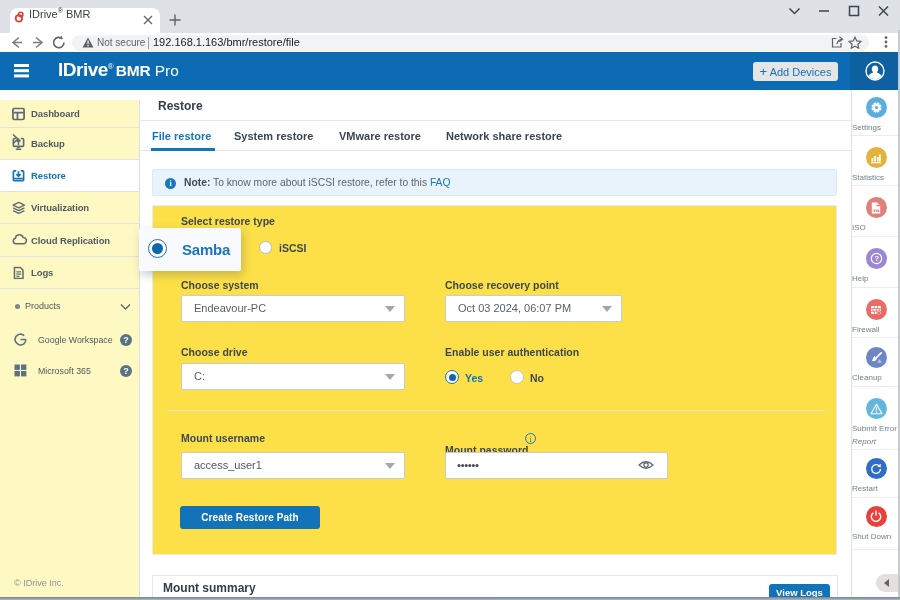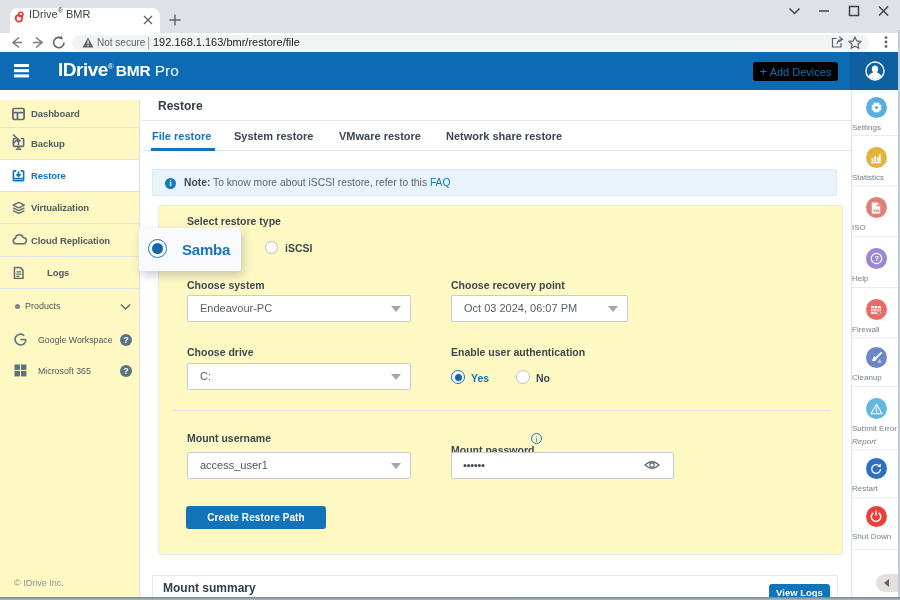--- a/index.html
+++ b/index.html
@@ -29,21 +29,21 @@
 
 #content { left:141px; top:90px; width:710px; height:507px; background:#fff; }
 #ctitle { left:17px; top:9px; font-size:12px; font-weight:bold; color:#333e48; }
 #chead { left:0; top:0; width:710px; height:31px; border-bottom:1px solid #e2e6e9; }
 #ctabs { left:0; top:31px; width:710px; height:30px; border-bottom:1px solid #e2e6e9; }
 .ctab { position:absolute; top:40px; font-size:11px; font-weight:bold; color:#3a4654; }
 #tab-active { color:#1376bd; }
 #tab-underline { left:10px; top:58px; width:64px; height:3px; background:#1376bd; }
 
 #notebox { left:11px; top:79px; width:685px; height:27px; background:#e8f3fb; border:1px solid #d9eaf6; border-radius:2px; font-size:10.3px; color:#5b656d; }
-#panel { left:17px; top:115px; width:685px; height:350px; background:#fef9c3; border:1px solid #e3eaf0; border-radius:2px; }
+#panel { left:11px; top:115px; width:685px; height:350px; background:#fde047; border:1px solid #e3eaf0; border-radius:2px; }
 
 .flabel { position:absolute; font-size:10.5px; font-weight:bold; color:#3d4854; }
 .field { position:absolute; width:224px; height:27px; background:#fff; border:1px solid #c6ccd2; border-radius:2px; font-size:11px; color:#565f68; line-height:25px; padding-left:12px; }
 .caret { position:absolute; right:9px; top:10px; width:0; height:0; border-left:5.5px solid transparent; border-right:5.5px solid transparent; border-top:6.5px solid #a0a7ad; }
 
 #samba-pop { left:-2px; top:138px; width:102px; height:43px; background:#f8fafd; border-radius:2px; box-shadow:2px 4px 10px rgba(60,70,90,.28); z-index:5; }
 #btn-create { left:27px; top:300px; width:140px; height:23px; background:#1273b8; border-radius:3px; color:#fff; font-size:10px; font-weight:bold; text-align:center; line-height:23px; letter-spacing:0.1px; }
 
 #mountsummary { left:11px; top:485px; width:686px; height:22px; background:#fff; border:1px solid #e4e8eb; border-bottom:none; }
 #btn-viewlogs { left:616px; top:8px; width:61px; height:17px; background:#1273b8; border-radius:3px 3px 0 0; color:#fff; font-size:9.5px; font-weight:bold; text-align:center; line-height:17px; }
@@ -117,21 +117,21 @@
   </svg>
 <svg class="abs" style="left:884px; top:36px;" width="4" height="12" viewBox="0 0 4 12">
     <circle cx="2" cy="1.6" r="1.4" fill="#5f6368"></circle>
     <circle cx="2" cy="6" r="1.4" fill="#5f6368"></circle>
     <circle cx="2" cy="10.4" r="1.4" fill="#5f6368"></circle>
   </svg>
 
 <div class="abs" id="appheader"></div>
 <div class="abs" style="left:14px; top:64px; width:15px; height:2.6px; background:#fff; box-shadow:0 5.2px 0 #fff, 0 10.4px 0 #fff;"></div>
 <div class="abs" style="left:38px; top:59px; color:#fff; font-size:19px; font-weight:bold; letter-spacing:-0.5px;margin-left:20px;">IDrive<sup style="font-size:8px; font-weight:normal; letter-spacing:0;">®</sup><span style="font-size:15.5px; letter-spacing:-0.2px; margin-left:2px;">BMR</span><span style="font-size:15.5px; font-weight:normal; letter-spacing:0;"> Pro</span></div>
-<div class="abs" style="left:753px; top:62px; width:85px; height:19px; background:#000000; border-radius:3px; text-align:center; line-height:19px; font-size:11px; color:#1273b8;"><span style="font-size:13px;">+</span> Add Devices</div>
+<div class="abs" style="left:753px; top:62px; width:85px; height:19px; background:#e5e5e5; border-radius:3px; text-align:center; line-height:19px; font-size:11px; color:#1273b8;"><span style="font-size:13px;">+</span> Add Devices</div>
 <div class="abs" id="userbox"></div>
 <svg class="abs" style="left:865px; top:61px;" width="20" height="20" viewBox="0 0 20 20">
     <defs>
       <clipPath id="ucl">
         <circle cx="10" cy="10" r="8.2"></circle>
       </clipPath>
     </defs>
     <circle cx="10" cy="10" r="9" stroke="#fff" stroke-width="1.4" fill="none"></circle>
     <g clip-path="url(#ucl)">
       <path d="M10 4.6 c2 0 3.2 1.4 3.2 3.3 c0 1.2-0.5 2.4-1.2 3.2 l0.2 0.6 c2.3 0.7 4 1.9 4.3 3.5 l0.2 3 H3.3 l0.2-3 c0.3-1.6 2-2.8 4.3-3.5 l0.2-0.6 c-0.7-0.8-1.2-2-1.2-3.2 c0-1.9 1.2-3.3 3.2-3.3 Z" fill="#fff"></path>
@@ -173,21 +173,21 @@
         <path d="M1.2 7.4 L7.5 10.4 L13.8 7.4 M1.2 10.4 L7.5 13.4 L13.8 10.4" stroke="#5f6b74" stroke-width="1.5" fill="none" stroke-linejoin="round"></path>
       </svg>
     <span class="txt">Virtualization</span>
   </div>
   <div class="lsb-item" style="top:124px; height:33px;">
     <svg width="14.5" height="13" viewBox="0 0 16 14">
         <path d="M4.2 11.2 a3.1 3.1 0 0 1 -0.4-6.1 a4.3 4.3 0 0 1 8.4-0.9 a3 3 0 0 1 0.4 7 Z" stroke="#5f6b74" stroke-width="1.7" fill="none" stroke-linejoin="round"></path>
       </svg>
     <span class="txt">Cloud Replication</span>
   </div>
-  <div class="lsb-item" style="top:157px;padding-left:16px;">
+  <div class="lsb-item" style="top:157px;">
     <svg width="13" height="13.5" viewBox="0 0 14 15">
         <path d="M2.5 1.3 H9 L12 4.3 V13.7 H2.5 Z" stroke="#5f6b74" stroke-width="1.7" fill="none" stroke-linejoin="round"></path>
         <path d="M4.6 6.2 H10 M4.6 8.7 H10 M4.6 11.2 H8" stroke="#5f6b74" stroke-width="1.3"></path>
       </svg>
     <span class="txt">Logs</span>
   </div>
   <div class="abs" style="left:15px; top:204px; width:5px; height:5px; border-radius:50%; background:#7c868e;"></div>
   <div class="abs" style="left:25px; top:201px; font-size:9px; color:#4d5860;">Products</div>
   <svg class="abs" style="left:120px; top:203px;" width="11" height="8" viewBox="0 0 11 8">
       <path d="M1 1.5 L5.5 6 L10 1.5" stroke="#5b6770" stroke-width="1.4" fill="none"></path>

